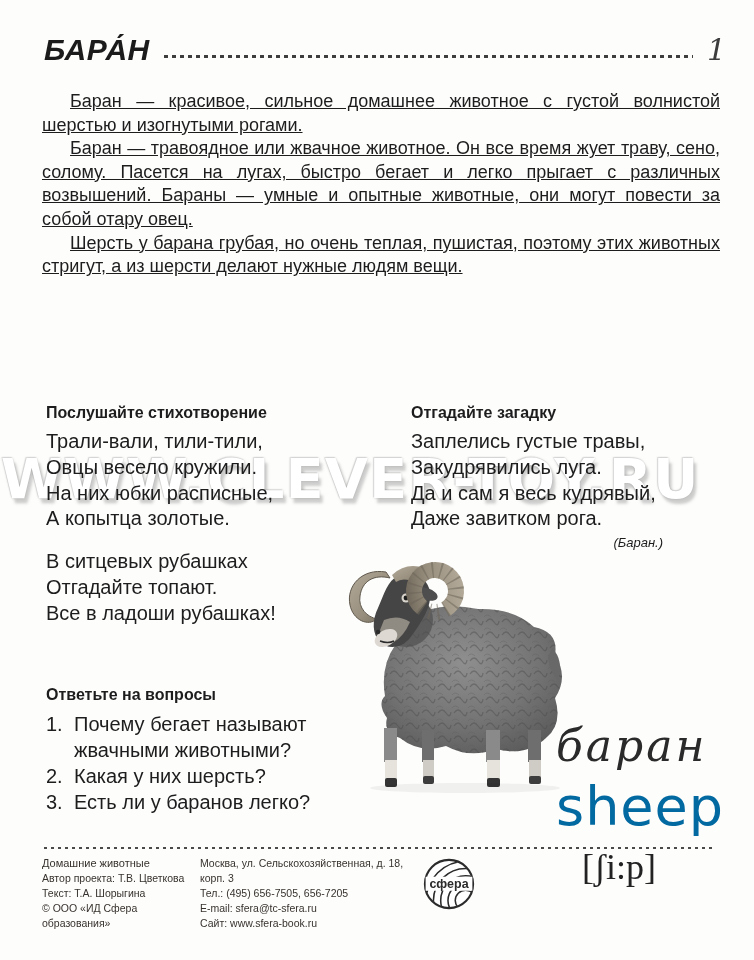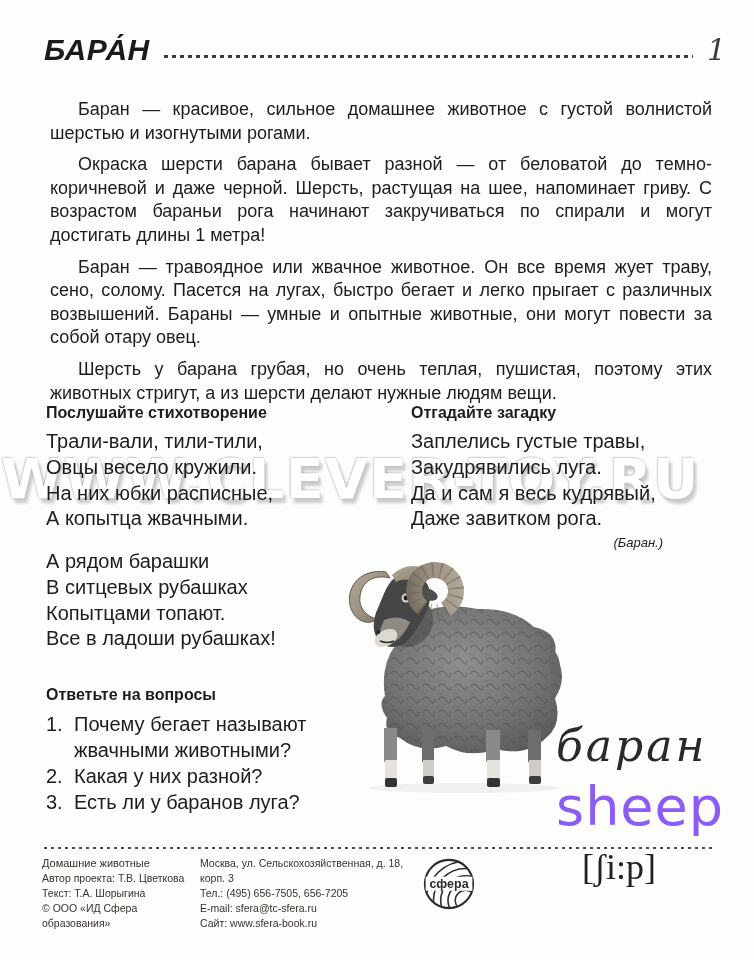--- a/index.html
+++ b/index.html
@@ -15,40 +15,40 @@
   
   .header{position:absolute;left:44px;right:28px;top:32px;display:flex;align-items:flex-end;z-index:1;}
   .title{font-weight:bold;font-style:italic;font-size:30px;letter-spacing:.5px;color:#1b1b1b;white-space:nowrap;}
   .leader-dots{flex:1;height:7px;margin:0 14px 7px 12px;
     background-image:radial-gradient(circle,#3d3d3d 1.8px,transparent 2px);
     background-size:8px 7px;background-repeat:repeat-x;background-position:left center;}
   .page-number{font-family:"DejaVu Serif",serif;font-style:italic;font-size:30px;color:#3c3c3c;margin-bottom:0;}
 
   
   .article{position:absolute;left:42px;width:678px;top:90px;z-index:1;}
-  .article p{margin:8px;text-indent:28px;font-size:18px;line-height:23.6px;text-align:justify;}
+  .article p{margin:0;text-indent:28px;font-size:18px;line-height:23.6px;text-align:justify;text-decoration:underline;}
 
   
   .sec-head{font-weight:bold;font-size:16px;margin:0 0 7px 0;}
   .verse div,.riddle-lines div{font-size:20px;line-height:25.8px;}
   .poem{position:absolute;left:46px;top:404px;width:348px;z-index:1;}
   .stanza2{position:absolute;left:46px;top:549px;width:348px;z-index:1;}
   .riddle{position:absolute;left:411px;top:404px;width:330px;z-index:1;}
   .riddle-answer{font-style:italic;font-size:13px;text-align:right;padding-right:78px;margin-top:3px;}
   .questions{position:absolute;left:46px;top:686px;width:352px;z-index:1;}
   .q{display:flex;font-size:20px;line-height:26px;}
   .qnum{width:28px;flex:none;}
 
   
   .ram{position:absolute;left:340px;top:548px;width:254px;height:250px;z-index:1;}
 
   
   .vocab{position:absolute;left:556px;top:720px;width:198px;z-index:1;}
   .vocab-ru{font-family:"DejaVu Serif",serif;font-style:italic;font-size:44px;letter-spacing:3px;color:#2a2a2a;}
-  .vocab-en{font-family:"DejaVu Sans",sans-serif;font-size:54px;letter-spacing:1px;color:#8b5cf6;margin-top:4px;}
+  .vocab-en{font-family:"DejaVu Sans",sans-serif;font-size:54px;letter-spacing:1px;color:#0369a1;margin-top:4px;}
   .vocab-tr{font-family:"Liberation Serif",serif;font-size:36px;color:#222;margin-top:8px;transform:translateX(26px);}
 
   
   .footer{position:absolute;left:42px;right:42px;top:845px;z-index:1;color:#37322d;}
   .foot-dots{height:6px;background-image:radial-gradient(circle,#4a4a4a 1.2px,transparent 1.4px);
     background-size:7px 6px;background-repeat:repeat-x;background-position:left center;margin-bottom:5px;}
   .foot-row{display:flex;align-items:flex-start;}
   .foot-col1{width:158px;flex:none;font-size:10.5px;line-height:15px;}
   .foot-col2{width:222px;flex:none;font-size:10.5px;line-height:15px;}
   .foot-bold{font-weight:normal;font-size:11px;}
@@ -62,40 +62,38 @@
   <div class="watermark">WWW.CLEVER-TOY.RU</div>
 
   <div class="header">
     <div class="title">БАРА́Н</div>
     <div class="leader-dots"></div>
     <div class="page-number">1</div>
   </div>
 
   <div class="article">
     <p>Баран — красивое, сильное домашнее животное с густой волнистой шерстью и изогнутыми рогами.</p>
-    <p>Окраска шерсти барана бывает разной — от беловатой до темно-коричневой и даже черной. Шерсть, растущая на шее, напоминает гриву. С возрастом бараньи рога начинают закручиваться по спирали и могут достигать длины 1 метра!</p>
     <p>Баран — травоядное или жвачное животное. Он все время жует траву, сено, солому. Пасется на лугах, быстро бегает и легко прыгает с различных возвышений. Бараны — умные и опытные животные, они могут повести за собой отару овец.</p>
     <p>Шерсть у барана грубая, но очень теплая, пушистая, поэтому этих животных стригут, а из шерсти делают нужные людям вещи.</p>
   </div>
 
   <div class="poem">
     <div class="sec-head">Послушайте стихотворение</div>
     <div class="verse">
       <div>Трали-вали, тили-тили,</div>
       <div>Овцы весело кружили.</div>
       <div>На них юбки расписные,</div>
-      <div>А копытца жвачными.</div>
+      <div>А копытца золотые.</div>
     </div>
   </div>
 
   <div class="stanza2">
     <div class="verse">
-      <div>А рядом  барашки</div>
       <div>В ситцевых рубашках</div>
-      <div>Копытцами топают.</div>
+      <div>Отгадайте топают.</div>
       <div>Все в ладоши рубашках!</div>
     </div>
   </div>
 
   <div class="riddle">
     <div class="sec-head">Отгадайте загадку</div>
     <div class="riddle-lines">
       <div>Заплелись густые травы,</div>
       <div>Закудрявились луга.</div>
       <div>Да и сам я весь кудрявый,</div>
@@ -105,25 +103,25 @@
   </div>
 
   <div class="questions">
     <div class="sec-head">Ответьте на вопросы</div>
     <div class="q">
       <span class="qnum">1.</span>
       <span>Почему бегает называют жвачными животными?</span>
     </div>
     <div class="q">
       <span class="qnum">2.</span>
-      <span>Какая у них разной?</span>
+      <span>Какая у них шерсть?</span>
     </div>
     <div class="q">
       <span class="qnum">3.</span>
-      <span>Есть ли у баранов луга?</span>
+      <span>Есть ли у баранов легко?</span>
     </div>
   </div>
 
   <svg class="ram" viewBox="0 0 254 250" xmlns="http://www.w3.org/2000/svg">
     <defs>
       <radialGradient id="woolG" cx="45%" cy="38%" r="75%">
         <stop offset="0%" stop-color="#8f8f8f"></stop>
         <stop offset="55%" stop-color="#747474"></stop>
         <stop offset="100%" stop-color="#565656"></stop>
       </radialGradient>

